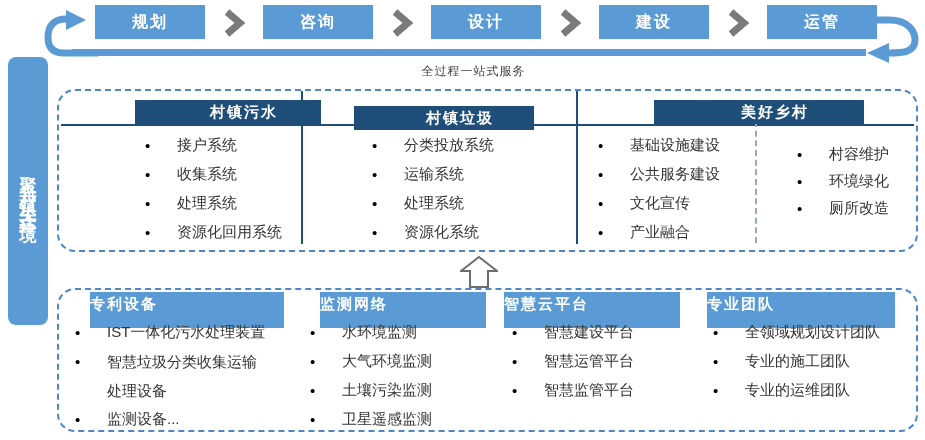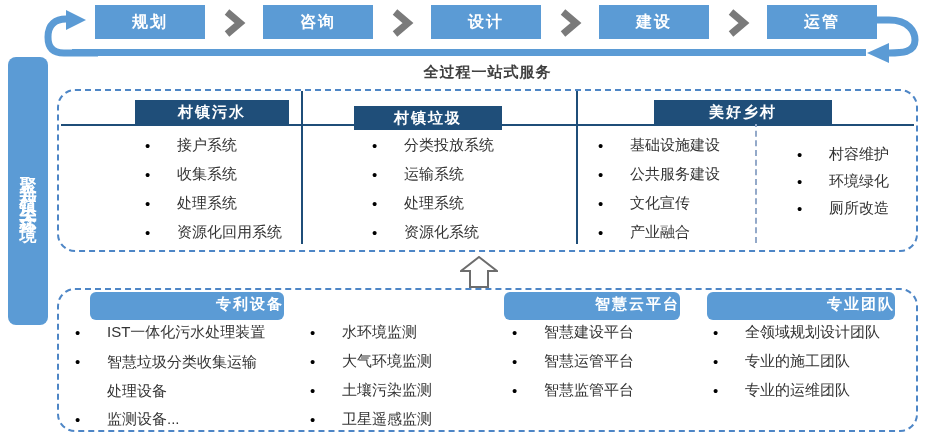--- a/index.html
+++ b/index.html
@@ -5,42 +5,42 @@
   html,body{margin:0;padding:0;background:#fff;}
   body{font-family:"Liberation Sans","DejaVu Sans",sans-serif;}
   .canvas{position:relative;width:925px;height:440px;background:#fff;overflow:hidden;}
 
   
   .loop-line{position:absolute;left:72px;top:49px;width:794px;height:7px;background:#5B9BD5;}
   .stage{position:absolute;top:5px;width:110px;height:34px;background:#5B9BD5;border-radius:0;
          color:#fff;font-size:16px;font-weight:bold;text-align:center;line-height:34px;letter-spacing:2px;}
   .chev{position:absolute;top:9px;width:24px;height:28px;}
 
-  .banner{position:absolute;left:57px;top:63px;width:861px;text-align:center;
-          font-size:15px;font-weight:700;color:#404040;letter-spacing:1px;}
+  .banner{position:absolute;left:43px;top:63px;width:861px;text-align:center;
+          font-size:12px;font-weight:400;color:#404040;letter-spacing:1px;}
 
   
   .sidebar{position:absolute;left:8px;top:57px;width:40px;height:268px;background:#5B9BD5;border-radius:8px;
            display:flex;align-items:center;justify-content:center;}
   .sidebar span{writing-mode:vertical-rl;text-orientation:upright;color:#fff;font-size:17px;font-weight:bold;
                 letter-spacing:7px;}
 
   
   .panel{position:absolute;left:57px;width:861px;border:2px dashed #4E86C6;border-radius:18px;box-sizing:border-box;}
   .panel.mid{top:89px;height:163px;}
   .panel.bot{top:288px;height:144px;}
 
   .hrule{position:absolute;left:2px;right:2px;top:33px;height:2px;background:#1F4E79;}
   .vrule{position:absolute;top:0;width:2px;height:153px;background:#1F4E79;}
   .vdash{position:absolute;left:696px;top:30px;height:122px;width:0;border-left:2px dashed #93A9C9;}
 
   .hdr-dark{position:absolute;top:9px;height:24px;background:#1F4E79;color:#fff;font-size:15px;font-weight:bold;
-            text-align:center;line-height:24px;letter-spacing:2px;}
-  .hdr-light{position:absolute;top:2px;height:28px;background:#5B9BD5;color:#fff;font-size:15px;font-weight:bold;
-             text-align:right;line-height:24px;letter-spacing:2px;border-radius:6px;}
+            text-align:center;line-height:24px;letter-spacing:2px;padding-left:32px;}
+  .hdr-light{position:absolute;top:2px;height:36px;background:#5B9BD5;color:#fff;font-size:15px;font-weight:bold;
+             text-align:left;line-height:24px;letter-spacing:2px;}
 
   .list{position:absolute;display:flex;flex-direction:column;}
   .li{display:flex;align-items:center;height:29px;font-size:15px;color:#333;}
   .li.h27{height:27px;}
   .li .b{width:32px;color:#000;font-size:15px;flex:0 0 32px;}
   .li .t{white-space:nowrap;}
   .li.wrap{align-items:flex-start;height:auto;line-height:29px;}
   .li.wrap .t{white-space:normal;width:162px;}
 
   .uparrow{position:absolute;left:460px;top:256px;}
@@ -169,20 +169,21 @@
         </div>
     </div>
   </div>
 
   <svg class="uparrow" width="38" height="32" viewBox="0 0 38 32">
     <polygon points="19,1 37,15 28,15 28,31 10,31 10,15 1,15" fill="#ffffff" stroke="#6d6d6d" stroke-width="2"></polygon>
   </svg>
 
   <div class="panel bot">
     <div class="hdr-light" style="left:31px;width:194px;">专利设备</div>
+    <div class="hdr-light" style="left:261px;width:166px;">监测网络</div>
     <div class="hdr-light" style="left:445px;width:176px;">智慧云平台</div>
     <div class="hdr-light" style="left:648px;width:188px;">专业团队</div>
 
     <div class="list" style="left:16px;top:28px;">
       <div class="li">
           <span class="b">•</span>
           <span class="t">IST一体化污水处理装置</span>
         </div>
       <div class="li wrap">
           <span class="b">•</span>

